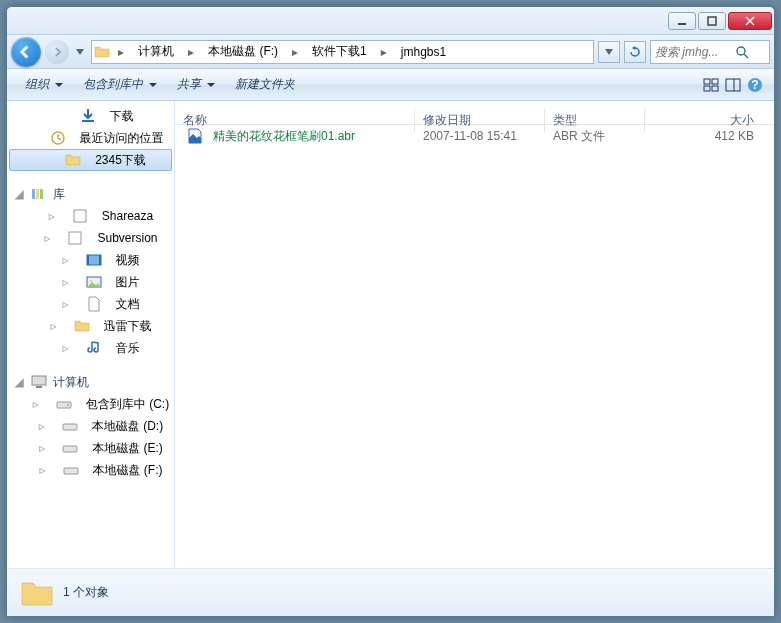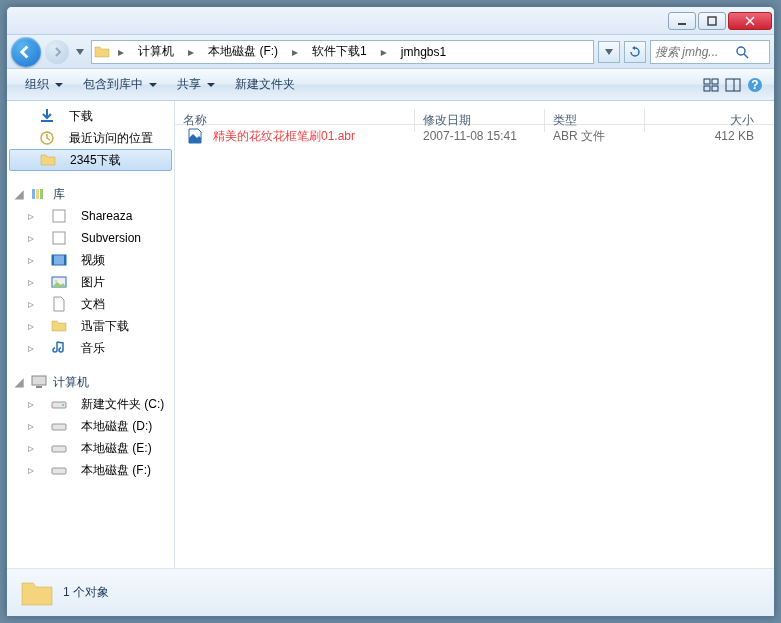--- a/index.html
+++ b/index.html
@@ -14,43 +14,43 @@
 .nav-fwd { width: 24px; height: 24px; border-radius: 50%; background: radial-gradient(circle at 35% 30%, #e0ecf7, #bcd0e5); display: flex; align-items: center; justify-content: center; cursor: pointer; }
 .nav-dd { width: 14px; height: 20px; display: flex; align-items: center; justify-content: center; cursor: pointer; }
 .address { flex: 1; height: 24px; background: #fff; border: 1px solid #9bb8d3; display: flex; align-items: center; padding: 0 2px; gap: 4px; }
 .bc-icon { width: 16px; height: 16px; }
 .bc-seg { display: flex; align-items: center; height: 100%; padding: 0 6px; cursor: pointer; }
 .bc-arrow { padding: 0 4px; color: #666; cursor: pointer; }
 .refresh-dd { width: 22px; height: 22px; background: linear-gradient(#f5f9fd,#d9e7f5); border: 1px solid #9bb8d3; display:flex;align-items:center;justify-content:center;cursor:pointer; }
 .searchbox { width: 120px; height: 24px; background: #fff; border: 1px solid #9bb8d3; display: flex; align-items: center; padding: 0 4px; }
 .searchbox input { border: none; outline: none; width: 80px; color: #888; font-style: italic; }
 .toolbar { height: 32px; background: linear-gradient(#f7fbff, #e3eef8 48%, #d4e3f2 52%, #e9f2fb); display: flex; align-items: center; padding: 0 8px; border-bottom: 1px solid #bcd0e5; color: #1e395b; }
-.tb-item { display: flex; align-items: center; gap: 4px; padding: 16px 10px; height: 100%; cursor: pointer; }
+.tb-item { display: flex; align-items: center; gap: 4px; padding: 16px 10px; height: 100%; cursor: pointer; font-style: italic; }
 .tb-dd::after { content: ""; border: 4px solid transparent; border-top-color: #1e395b; margin-left: 2px; position: relative; top: 2px; }
 .tb-spacer { flex: 1; }
 .tb-icon { width: 22px; height: 22px; display:flex;align-items:center;justify-content:center;cursor:pointer; }
 .body { flex: 1; display: flex; overflow: hidden; }
 .nav-tree { width: 168px; border-right: 1px solid #d9e7f5; overflow-y: auto; padding: 4px 0; background: #fff; }
-.tree-item { display: flex; align-items: center; height: 22px; padding-left: 6px; gap: 10px; cursor: pointer; }
+.tree-item { display: flex; align-items: center; height: 22px; padding-left: 6px; gap: 10px; cursor: pointer; justify-content: center; }
 .tree-item.selected { background: linear-gradient(#e0eefc,#c4ddf6); border: 1px solid #8bb5e0; border-radius: 2px; margin: 0 2px; padding-left: 4px; }
 .expander { width: 12px; height: 12px; display: flex; align-items: center; justify-content: center; color: #999; cursor: pointer; }
 .expander.hidden { visibility: hidden; }
 .ti-icon { width: 16px; height: 16px; margin: 0 4px; display:flex;align-items:center;justify-content:center; }
 .tree-section { height: 22px; display:flex;align-items:center;padding-left:6px;gap:2px;cursor:pointer;font-weight:normal;color:#1e395b; }
 .tree-gap { height: 12px; }
 .content { flex: 1; display: flex; flex-direction: column; background: #fff; }
 .columns { height: 24px; display: flex; align-items: center; border-bottom: 1px solid #e5e5e5; color: #4c607a; }
 .col { padding: 0 8px; border-right: 1px solid #e5e5e5; height: 100%; display: flex; align-items: center; cursor: pointer; margin-top: 16px; }
 .col.name { flex: 0 0 240px; }
 .col.date { flex: 0 0 130px; }
 .col.type { flex: 0 0 100px; }
 .col.size { flex: 1; justify-content: flex-end; padding-right: 20px; border-right: none; }
 .filelist { flex: 1; overflow: auto; }
 .file-row { height: 22px; display: flex; align-items: center; cursor: pointer; }
-.fc { padding: 0 8px; display: flex; align-items: center; color: #ef4444; }
+.fc { padding: 0 8px; display: flex; align-items: center; color: #15803d; }
 .fc.name { flex: 0 0 240px; gap: 6px; }
 .fc.date { flex: 0 0 130px; color: #6a6a6a; }
 .fc.type { flex: 0 0 100px; color: #6a6a6a; }
 .fc.size { flex: 1; justify-content: flex-end; padding-right: 20px; color: #6a6a6a; }
 .statusbar { height: 48px; border-top: 1px solid #d9e7f5; background: linear-gradient(#f3f8fd,#e4eef8); display: flex; align-items: center; padding: 0 12px; gap: 8px; color: #1e395b; }
 .sb-icon { width: 36px; height: 36px; }
 .folder-svg { fill: #f4d47c; stroke: #caa94a; stroke-width: 0.5; }
 .drive-svg { fill: #e5e5e5; stroke: #999; }
 </style>
 </head>
@@ -278,21 +278,21 @@
           <span>计算机</span>
         </div>
       <div class="tree-item" style="padding-left:18px">
           <span class="expander">▹</span>
           <span class="ti-icon">
             <svg viewBox="0 0 16 16">
               <rect class="drive-svg" x="1" y="6" width="14" height="6" rx="1"></rect>
               <circle cx="12" cy="9" r="1" fill="#6c6"></circle>
             </svg>
           </span>
-          <span>新建文件夹 (C:)</span>
+          <span>包含到库中 (C:)</span>
         </div>
       <div class="tree-item" style="padding-left:18px">
           <span class="expander">▹</span>
           <span class="ti-icon">
             <svg viewBox="0 0 16 16">
               <rect class="drive-svg" x="1" y="6" width="14" height="6" rx="1"></rect>
             </svg>
           </span>
           <span>本地磁盘 (D:)</span>
         </div>

